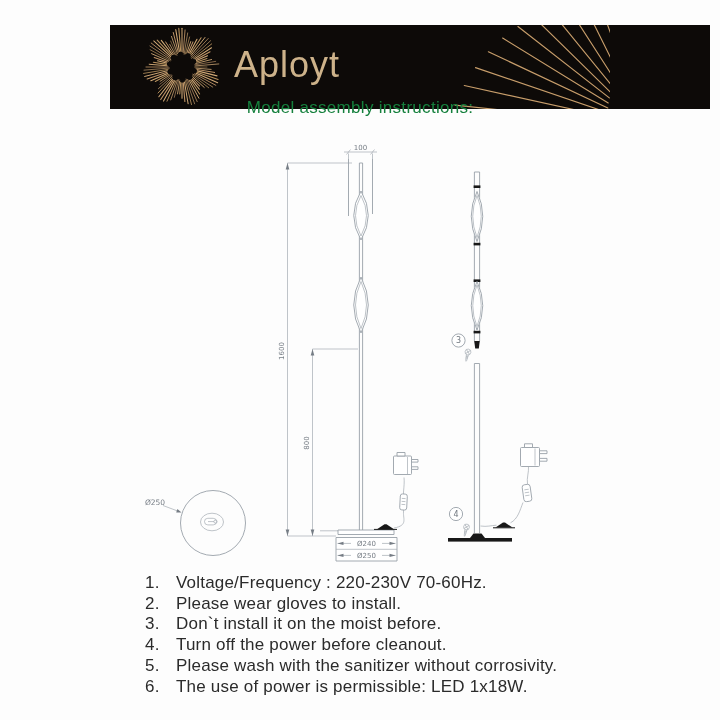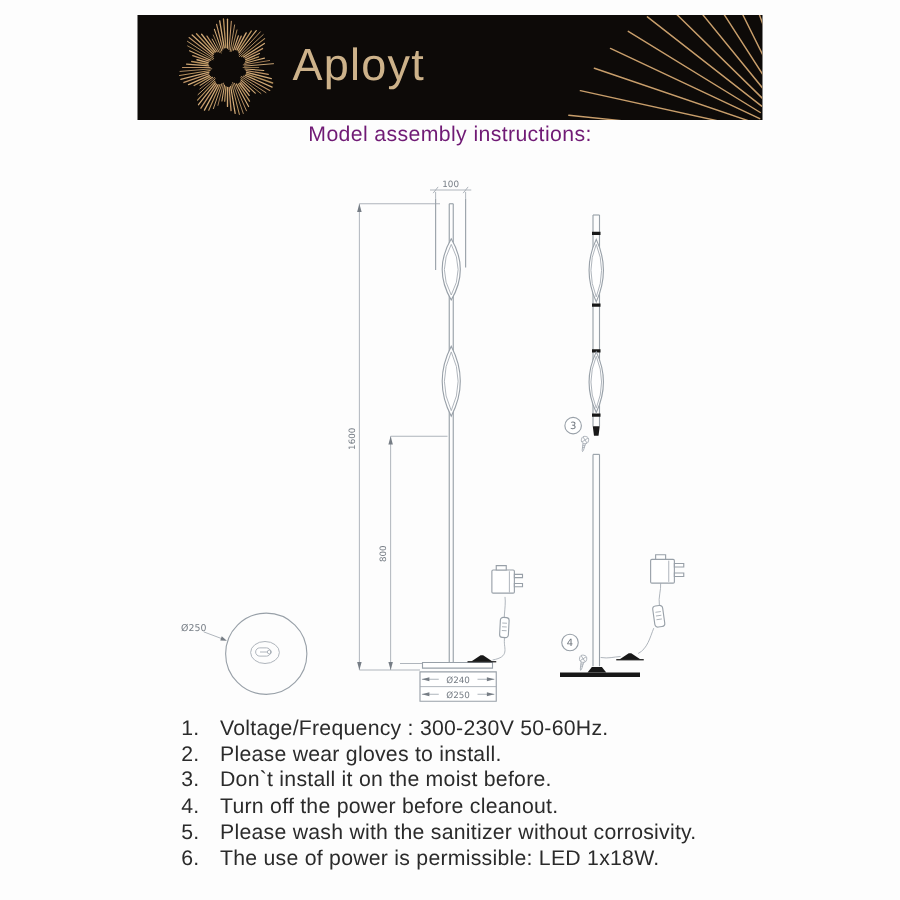--- a/index.html
+++ b/index.html
@@ -2,31 +2,31 @@
 <html><head>
 <meta charset="utf-8">
 <style>
   html,body{margin:0;padding:0;}
   .page{
     position:relative;width:720px;height:720px;background:#fdfdfd;overflow:hidden;
     font-family:"Liberation Sans",sans-serif;
   }
   
   .banner{
-    position:absolute;left:110px;top:12px;width:500px;height:84px;
+    position:absolute;left:110px;top:25px;width:600px;height:84px;
     background:#0d0a08;overflow:hidden;
   }
   .banner svg{position:absolute;left:0;top:0;}
   .brand{
     position:absolute;left:124px;top:19px;
     font-size:36px;font-weight:400;letter-spacing:1px;color:#cdb28a;
     font-family:"Liberation Sans",sans-serif;
   }
   
-  .title-block{position:absolute;left:0;top:97px;width:720px;text-align:center;color:#701a75;}
+  .title-block{position:absolute;left:0;top:97px;width:720px;text-align:center;color:#15803d;}
   .title-line{font-size:17px;font-weight:500;letter-spacing:0.3px;line-height:21px;}
   
   .drawing{position:absolute;left:0;top:140px;width:720px;height:460px;}
   .drawing line,.drawing path,.drawing rect,.drawing circle,.drawing ellipse,.drawing polyline{
     vector-effect:non-scaling-stroke;
   }
   .ln{stroke:#98a0a8;stroke-width:0.9;fill:none;}
   .lnthin{stroke:#a3aab2;stroke-width:0.7;fill:none;}
   .white{fill:#ffffff;}
   .dark{fill:#181818;stroke:none;}
@@ -306,21 +306,21 @@
         <text class="dim2" x="155" y="505" text-anchor="middle">Ø250</text>
         <line class="lnthin" x1="163" y1="505.5" x2="179" y2="511.5"></line>
         <polygon class="arr" points="181.5,512.5 176.2,512.4 177.4,509"></polygon>
       </g>
     </g>
   </svg>
 
   <div class="instructions">
     <div class="instr-row">
       <span class="instr-num">1.</span>
-      <span class="instr-text">Voltage/Frequency : 300-230V 50-60Hz.</span>
+      <span class="instr-text">Voltage/Frequency : 220-230V 70-60Hz.</span>
     </div>
     <div class="instr-row">
       <span class="instr-num">2.</span>
       <span class="instr-text">Please wear gloves to install.</span>
     </div>
     <div class="instr-row">
       <span class="instr-num">3.</span>
       <span class="instr-text">Don`t install it on the moist before.</span>
     </div>
     <div class="instr-row">

